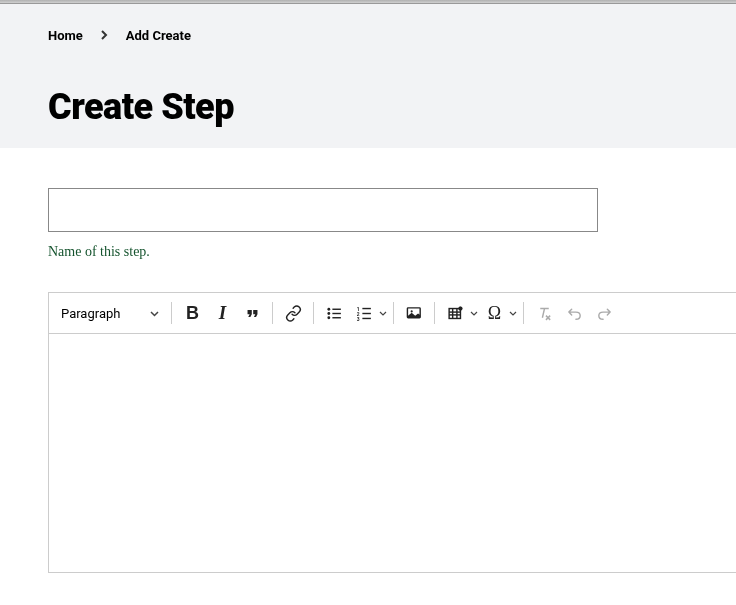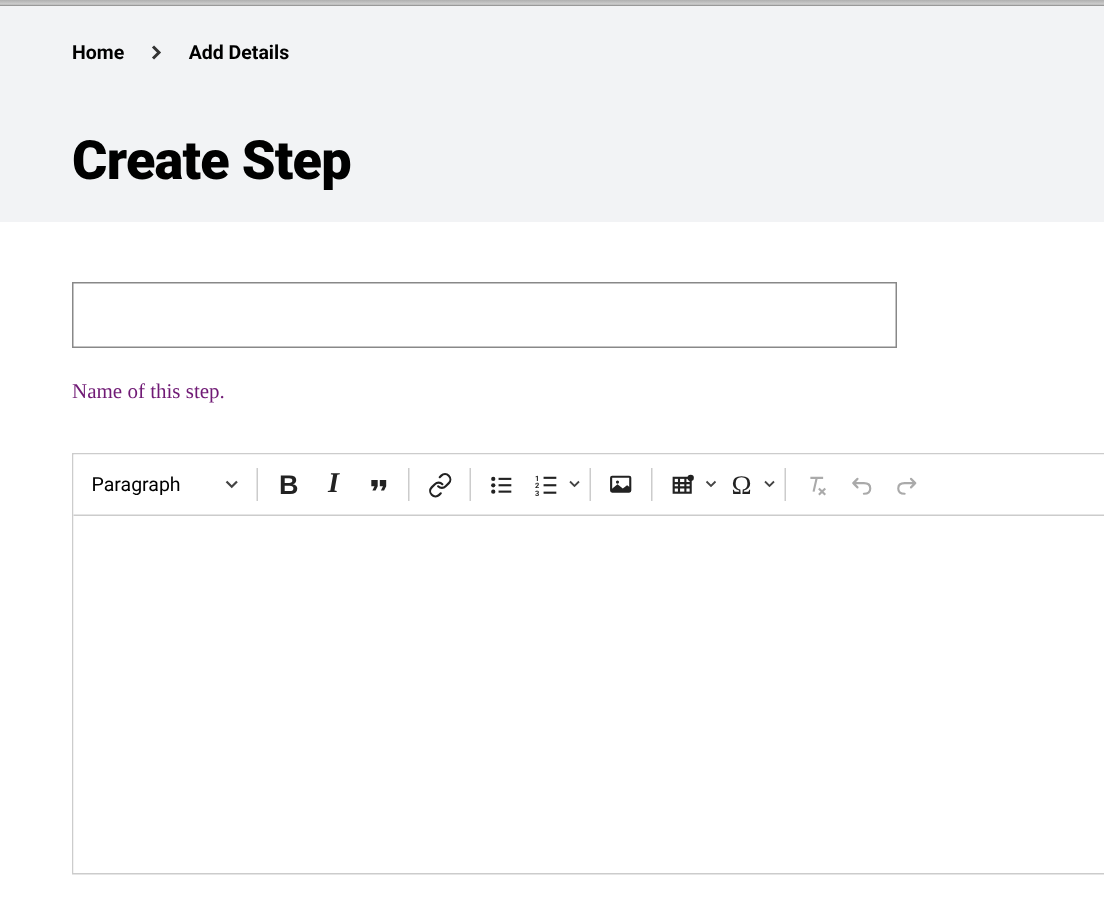--- a/index.html
+++ b/index.html
@@ -63,22 +63,22 @@
     .title-input {
       width: 550px;
       height: 44px;
       border: 1px solid #888;
       padding: 8px;
       font-size: 15px;
     }
     .help-text {
       font-family: Georgia, "Times New Roman", serif;
       font-size: 14px;
-      color: #701a75;
-      margin-top: 22px;
+      color: #14532d;
+      margin-top: 12px;
     }
     .details-group {
       margin-top: 32px;
     }
     .editor-wrap {
       border: 1px solid #ccc;
       width: 712px;
     }
     .toolbar {
       display: flex;
@@ -149,21 +149,21 @@
 <div class="top-bar"></div>
 
 <div class="header-region">
   <nav class="breadcrumb">
     <a href="#">Home</a>
     <span class="breadcrumb-sep">
       <svg width="7" height="10" viewBox="0 0 7 10">
           <path d="M1 1 L5 5 L1 9" stroke="#333" stroke-width="2" fill="none"></path>
         </svg>
     </span>
-    <a href="#">Add Details</a>
+    <a href="#">Add Create</a>
   </nav>
   <h1 class="page-title">Create Step</h1>
 </div>
 
 <div class="form-area">
   <div class="title-group">
     <input type="text" class="title-input" style="">
     <div class="help-text">Name of this step.</div>
   </div>
 

